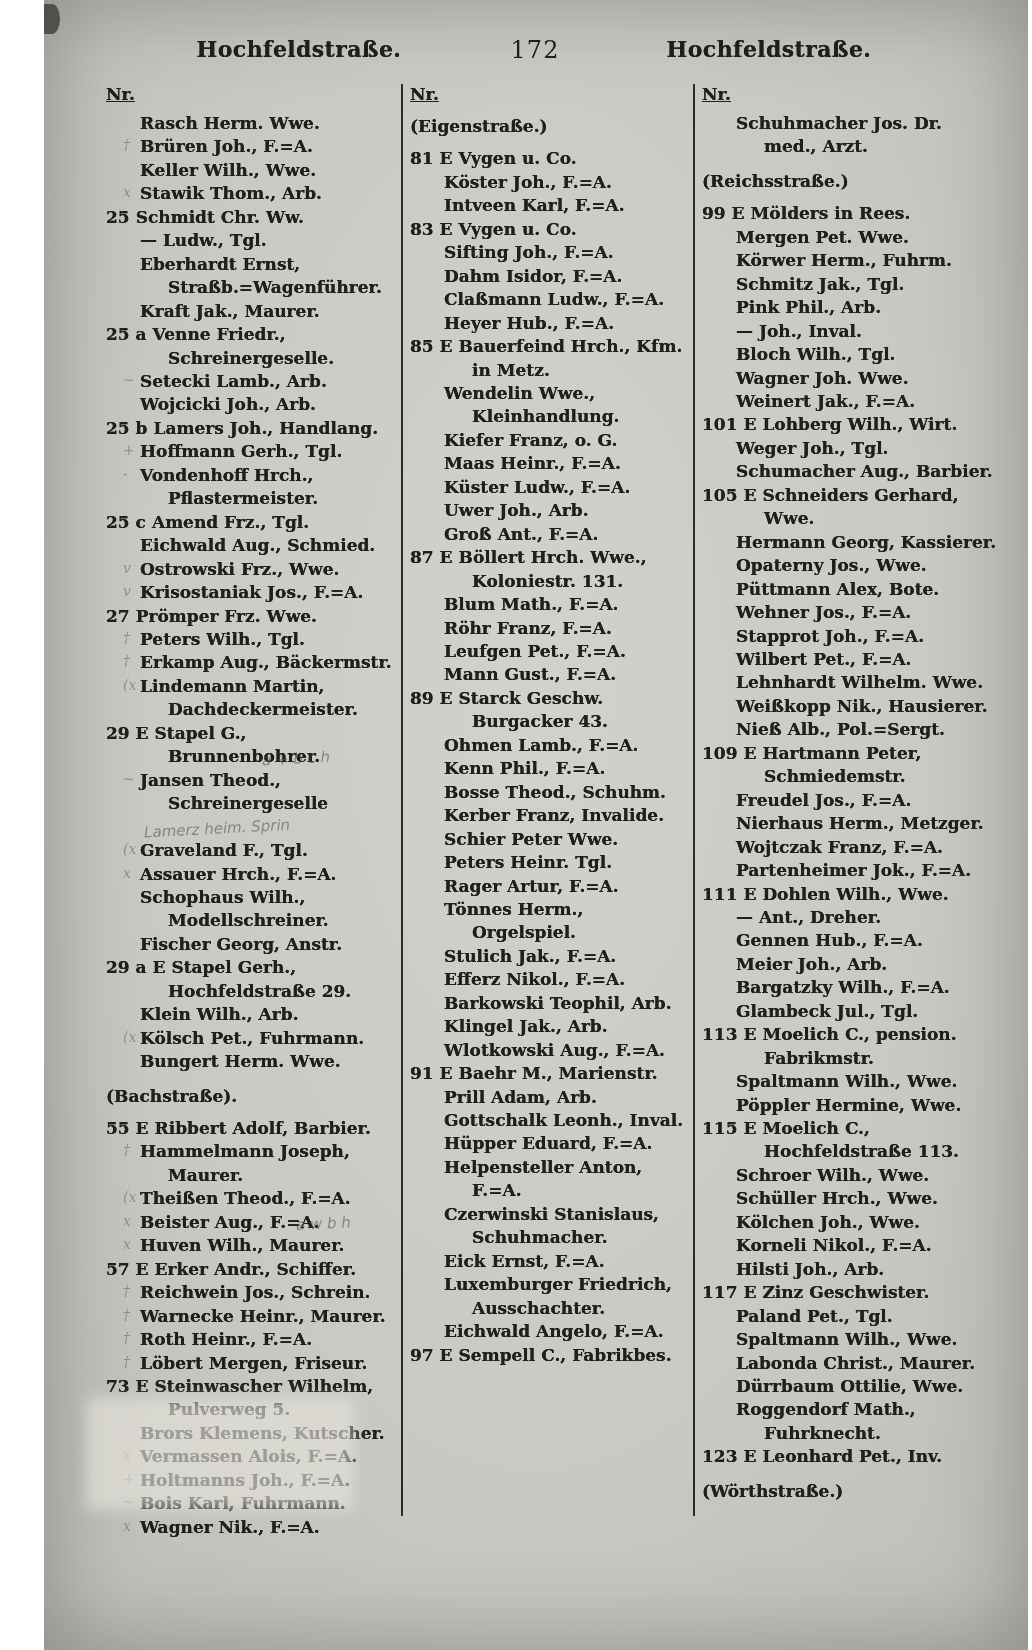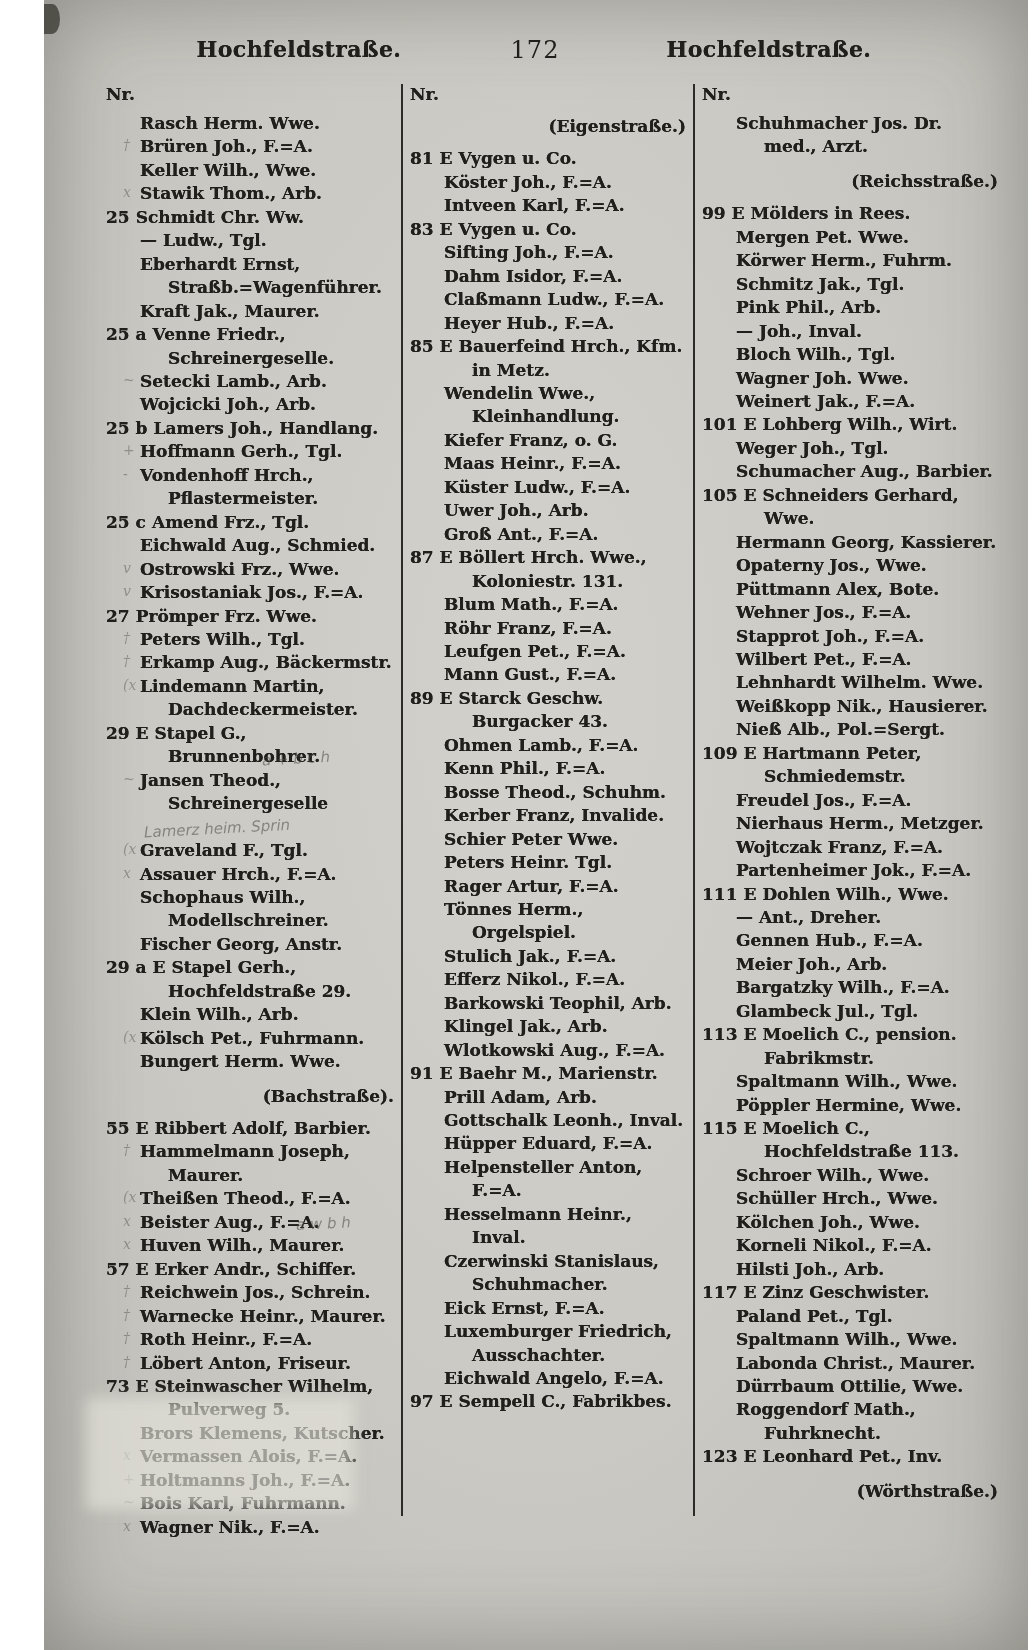--- a/index.html
+++ b/index.html
@@ -25,23 +25,23 @@
   .ph-right{left:725px;}
   .columns{
     position:absolute;top:84px;left:62px;width:892px;
     display:flex;justify-content:space-between;align-items:flex-start;
   }
   .column{flex:0 0 auto;}
   .col1{width:288px;}
   .col2{width:276px;}
   .col3{width:296px;}
   .rule{flex:0 0 2px;width:2px;height:1432px;background:#2c2b27;}
-  .nr{font-size:17px;font-weight:700;margin:0 0 8px 0;text-shadow:0 0 .5px #211f1b;}
+  .nr{font-size:17px;font-weight:700;margin:0 0 8px 0;text-shadow:0 0 .5px #211f1b;text-decoration:underline;}
   .street{
-    text-align:right;font-weight:700;font-size:17px;line-height:1.38;
+    text-align:left;font-weight:700;font-size:17px;line-height:1.38;
     margin:11px 0 9px 0;text-shadow:0 0 .5px #211f1b;
   }
   .entry{
     position:relative;
     font-size:17px;line-height:1.38;font-weight:700;
     margin-left:34px;padding-left:28px;text-indent:-28px;
     text-shadow:0 0 .5px #211f1b;
   }
   .entry.numbered{margin-left:0;padding-left:62px;text-indent:-62px;}
   .num{padding-right:6px;}
@@ -112,21 +112,21 @@
         <div class="street">(Bachstraße).</div>
         <div class="entry numbered"><span class="num">55 E</span><span class="etext">Ribbert Adolf, Barbier.</span></div>
         <div class="entry"><span class="mark">†</span><span class="etext">Hammelmann Joseph, Maurer.</span></div>
         <div class="entry"><span class="mark">(x</span><span class="etext">Theißen Theod., F.=A.</span></div>
         <div class="entry"><span class="mark">x</span><span class="etext">Beister Aug., F.=A.</span><span class="hand">a w b h</span></div>
         <div class="entry"><span class="mark">x</span><span class="etext">Huven Wilh., Maurer.</span></div>
         <div class="entry numbered"><span class="num">57 E</span><span class="etext">Erker Andr., Schiffer.</span></div>
         <div class="entry"><span class="mark">†</span><span class="etext">Reichwein Jos., Schrein.</span></div>
         <div class="entry"><span class="mark">†</span><span class="etext">Warnecke Heinr., Maurer.</span></div>
         <div class="entry"><span class="mark">†</span><span class="etext">Roth Heinr., F.=A.</span></div>
-        <div class="entry"><span class="mark">†</span><span class="etext">Löbert Anton, Friseur.</span></div>
+        <div class="entry"><span class="mark">†</span><span class="etext">Löbert Mergen, Friseur.</span></div>
         <div class="entry numbered"><span class="num">73 E</span><span class="etext">Steinwascher Wilhelm, Pulverweg 5.</span></div>
         <div class="entry"><span class="etext">Brors Klemens, Kutscher.</span></div>
         <div class="entry"><span class="mark">x</span><span class="etext">Vermassen Alois, F.=A.</span></div>
         <div class="entry"><span class="mark">+</span><span class="etext">Holtmanns Joh., F.=A.</span></div>
         <div class="entry"><span class="mark">~</span><span class="etext">Bois Karl, Fuhrmann.</span></div>
         <div class="entry"><span class="mark">x</span><span class="etext">Wagner Nik., F.=A.</span></div>
       </div>
       <div class="rule"></div>
       <div class="column col2">
         <div class="nr">Nr.</div>
@@ -163,21 +163,20 @@
         <div class="entry"><span class="etext">Stulich Jak., F.=A.</span></div>
         <div class="entry"><span class="etext">Efferz Nikol., F.=A.</span></div>
         <div class="entry"><span class="etext">Barkowski Teophil, Arb.</span></div>
         <div class="entry"><span class="etext">Klingel Jak., Arb.</span></div>
         <div class="entry"><span class="etext">Wlotkowski Aug., F.=A.</span></div>
         <div class="entry numbered"><span class="num">91 E</span><span class="etext">Baehr M., Marienstr.</span></div>
         <div class="entry"><span class="etext">Prill Adam, Arb.</span></div>
         <div class="entry"><span class="etext">Gottschalk Leonh., Inval.</span></div>
         <div class="entry"><span class="etext">Hüpper Eduard, F.=A.</span></div>
         <div class="entry"><span class="etext">Helpensteller Anton, F.=A.</span></div>
-        <div class="entry"><span class="etext">Hesselmann Heinr., Inval.</span></div>
         <div class="entry"><span class="etext">Czerwinski Stanislaus, Schuhmacher.</span></div>
         <div class="entry"><span class="etext">Eick Ernst, F.=A.</span></div>
         <div class="entry"><span class="etext">Luxemburger Friedrich, Ausschachter.</span></div>
         <div class="entry"><span class="etext">Eichwald Angelo, F.=A.</span></div>
         <div class="entry numbered"><span class="num">97 E</span><span class="etext">Sempell C., Fabrikbes.</span></div>
       </div>
       <div class="rule"></div>
       <div class="column col3">
         <div class="nr">Nr.</div>
         <div class="entry"><span class="etext">Schuhmacher Jos. Dr. med., Arzt.</span></div>

